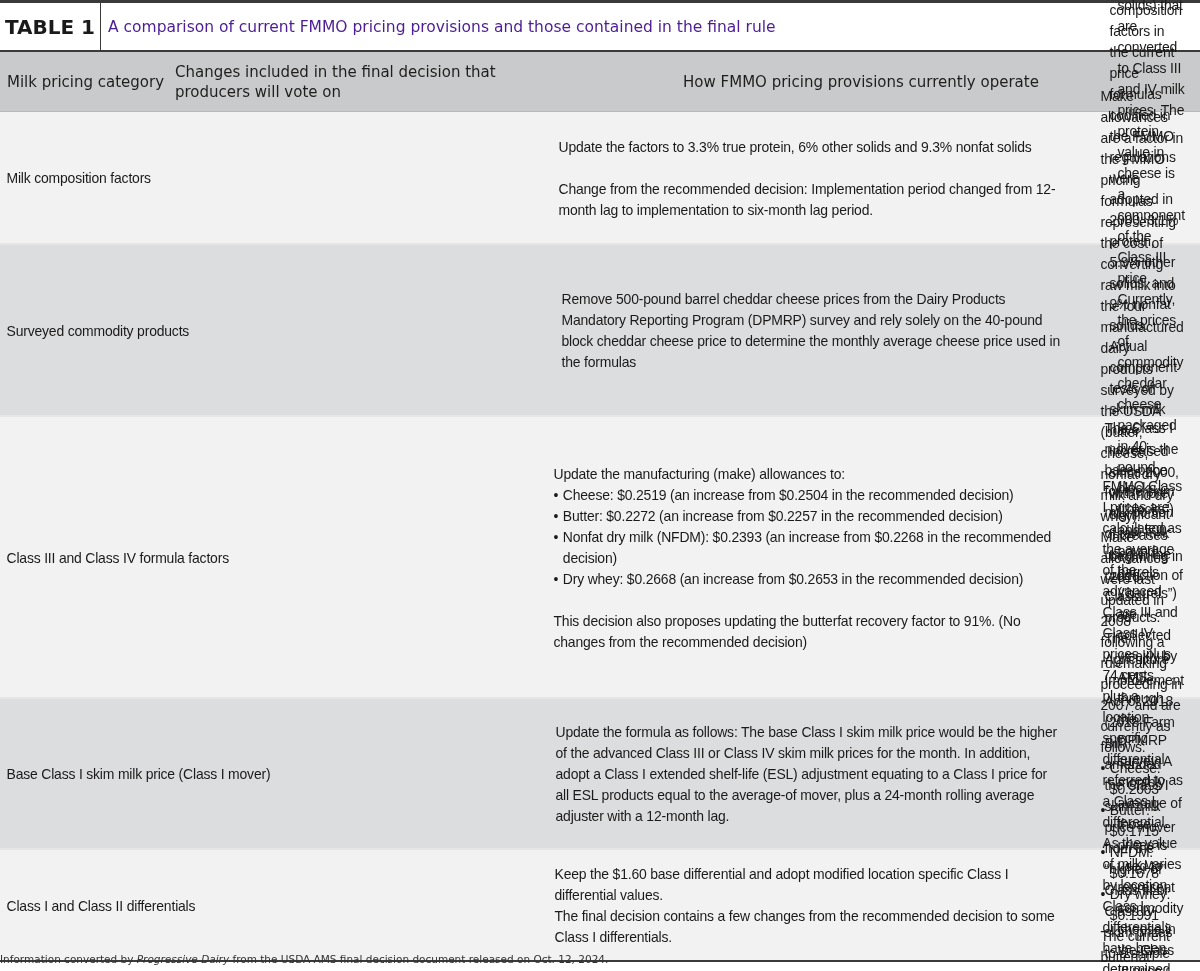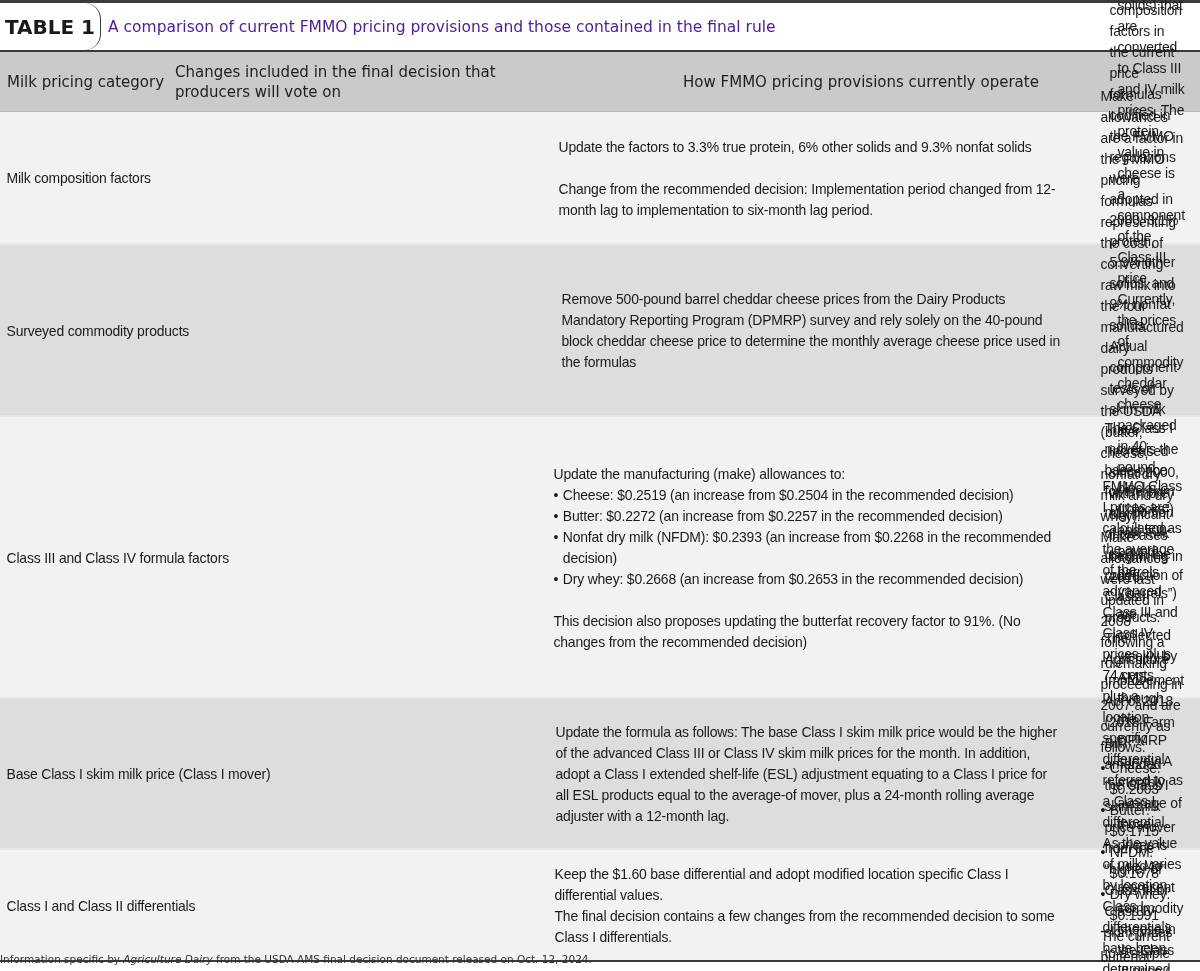--- a/index.html
+++ b/index.html
@@ -5,21 +5,21 @@
   html, body { margin: 0; padding: 0; background: #ffffff; }
   body { width: 1200px; height: 971px; position: relative; overflow: hidden; color: #1a1a1a; }
   .title-bar {
     position: absolute; left: 0; top: 0; width: 1200px; height: 52px;
     border-top: 3px solid #3a3a3a; border-bottom: 2px solid #3a3a3a;
     box-sizing: border-box; display: flex; align-items: center; background: #fff;
   }
   .title-label {
     width: 101px; height: 100%; border-right: 1.5px solid #3a3a3a; box-sizing: border-box;
     display: flex; align-items: center; justify-content: center;
-    font-family: "DejaVu Sans", sans-serif; font-weight: bold; font-size: 20px; letter-spacing: 0px; border-radius: 16px;
+    font-family: "DejaVu Sans", sans-serif; font-weight: bold; font-size: 20px; letter-spacing: 0px;
   }
   .title-text {
     padding-left: 7px; font-family: "DejaVu Sans", sans-serif; font-size: 15.5px; color: #4c1d95;
   }
   .table {
     position: absolute; left: 0; top: 52px; width: 1200px;
     font-family: "Liberation Sans", sans-serif; font-size: 15px; line-height: 21px;
   }
   .header-row {
     display: flex; height: 60px; background: #c9cacb; border-bottom: 1px solid #b8b8b8; box-sizing: border-box;
@@ -144,14 +144,14 @@
       <p class="para">Keep the $1.60 base differential and adopt modified location specific Class I differential values.</p>
       <p class="para">The final decision contains a few changes from the recommended decision to some Class I differentials.</p>
     </div>
     <div class="col3 cell-text cond">
       <p class="para">FMMO Class I prices are calculated as the average of the advanced Class III and Class IV prices, plus 74 cents, plus a location-specific differential referred to as a Class I differential. As the value of milk varies by location, Class I differentials have been determined for every county in the continental U.S. Current Class I differential levels were implemented Jan. 1, 2000, with updates to the differentials in the three Southeastern orders taking effect May 1, 2008.</p>
     </div>
   </div>
 </div>
 
 <div class="footer">
-  <span>Information specific by </span><em>Agriculture Dairy</em><span> from the USDA-AMS final decision document released on Oct. 12, 2024.</span>
+  <span>Information converted by </span><em>Progressive Dairy</em><span> from the USDA-AMS final decision document released on Oct. 12, 2024.</span>
 </div>
 
 </body></html>

